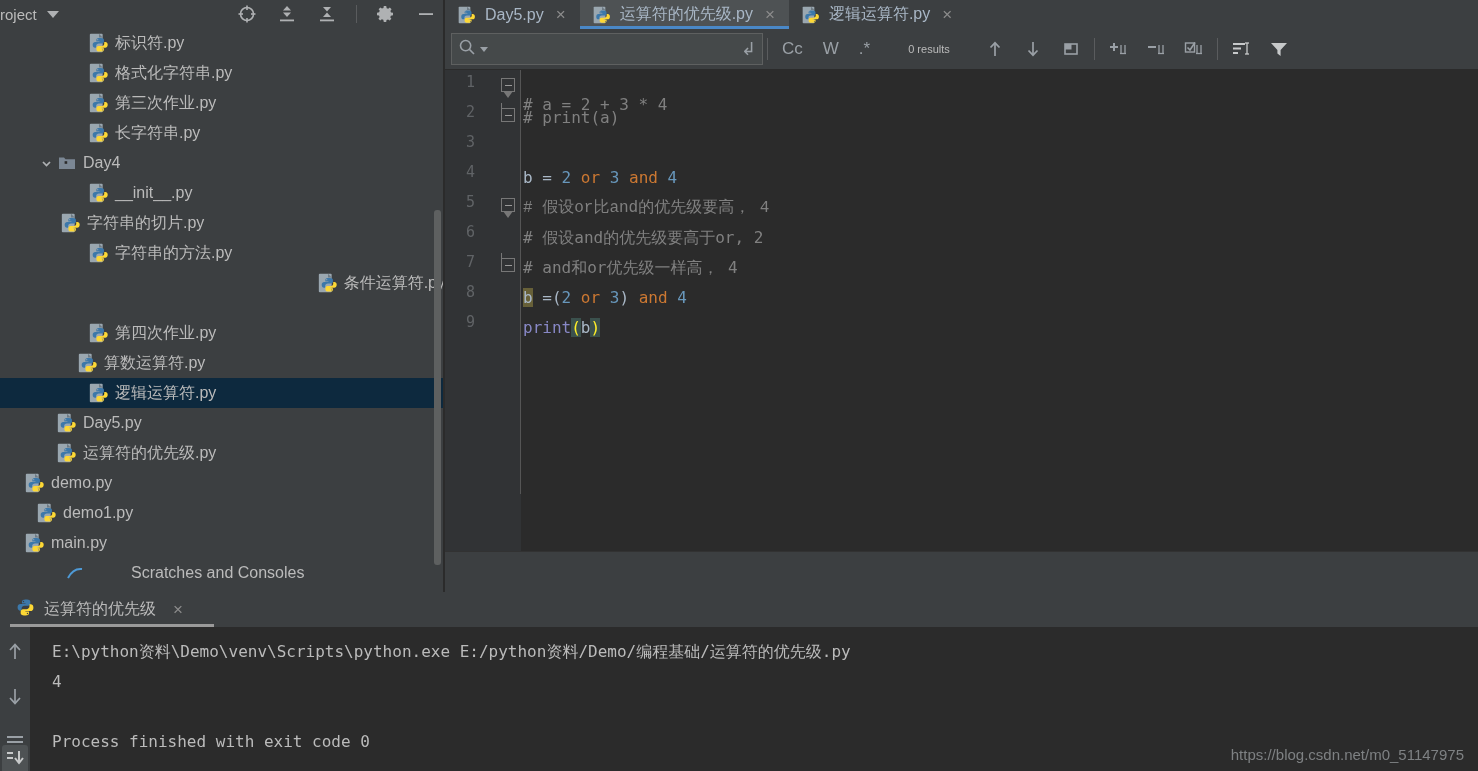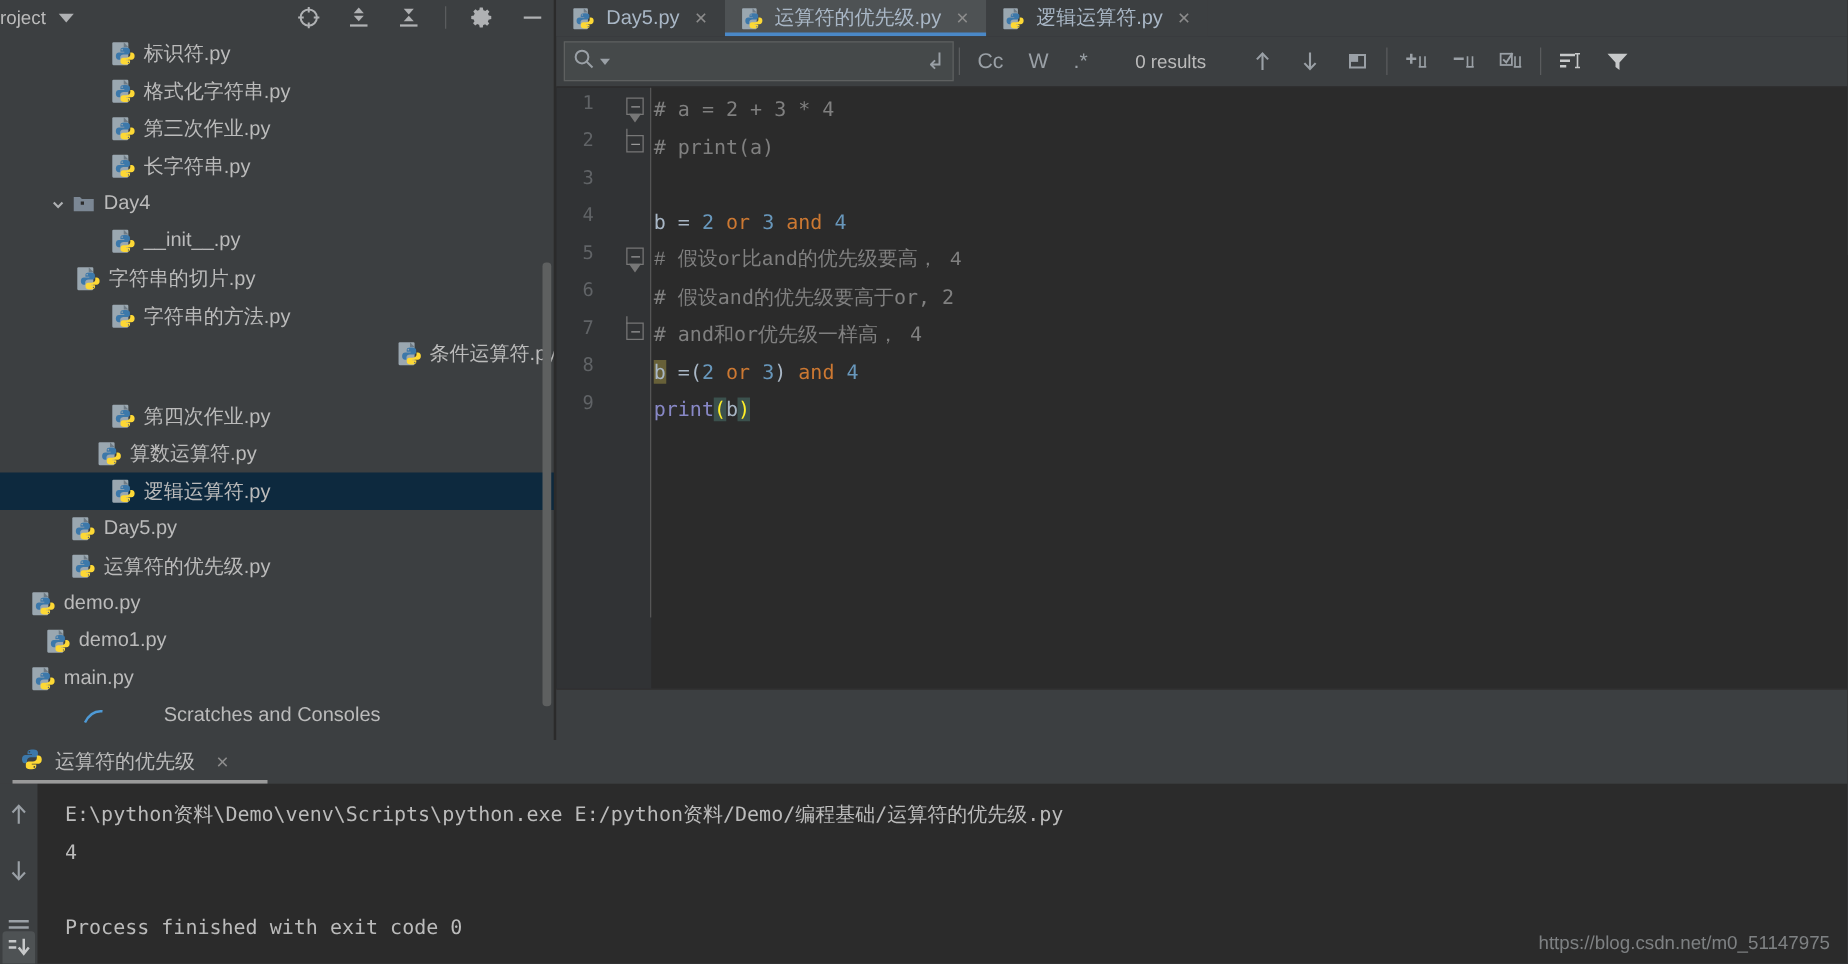--- a/index.html
+++ b/index.html
@@ -96,21 +96,21 @@
     border:1px solid #5E6060; display:flex; align-items:center;
     padding:0 6px; gap:4px;
   }
   #find-input {
     flex:1; background:transparent; border:none; outline:none;
     color:#BBBBBB; font-size:15px; font-family:"Liberation Sans", sans-serif;
   }
   .find-toggle { color:#9AA0A6; font-size:17px; padding:0 10px; cursor:pointer;
     display:flex; align-items:center; height:30px; }
   .find-sep { width:1px; height:22px; background:#5A5C5E; margin:0 4px; }
-  #find-results { color:#BBBBBB; font-size:15px; margin-left:28px; margin-right:26px;
+  #find-results { color:#BBBBBB; font-size:11px; margin-left:28px; margin-right:26px;
     white-space:nowrap; }
   .fb-icon { width:26px; height:26px; margin:0 6px; display:flex;
     align-items:center; justify-content:center; cursor:pointer; }
 
   
   #code-region {
     position:absolute; left:0; top:70px; width:1033px; height:481px;
     background:#2B2B2B; overflow:hidden;
   }
   #gutter {
@@ -599,21 +599,21 @@
           <div class="ln" style="top: 93px;">4</div>
           <div class="ln" style="top: 123px;">5</div>
           <div class="fold arrowdown" style="top: 128px;"></div>
           <div class="ln" style="top: 153px;">6</div>
           <div class="ln" style="top: 183px;">7</div>
           <div class="fold cornerup" style="top: 188px;"></div>
           <div class="ln" style="top: 213px;">8</div>
           <div class="ln" style="top: 243px;">9</div>
         </div>
       <div id="code-text">
-          <div class="cline" style="top: 3px;"><span class="c-comment"># a = 2 + 3 * 4</span></div>
+          <div class="cline" style="top: 20px;"><span class="c-comment"># a = 2 + 3 * 4</span></div>
           <div class="cline" style="top: 33px;"><span class="c-comment"># print(a)</span></div>
           <div class="cline" style="top: 63px;"></div>
           <div class="cline" style="top: 93px;"><span class="c-var">b</span><span class="c-var"> = </span><span class="c-num">2</span><span class="c-var"> </span><span class="c-kw">or</span><span class="c-var"> </span><span class="c-num">3</span><span class="c-var"> </span><span class="c-kw">and</span><span class="c-var"> </span><span class="c-num">4</span></div>
           <div class="cline" style="top: 123px; font-family: Liberation Mono, monospace;"><span class="c-comment"># 假设or比and的优先级要高， 4</span></div>
           <div class="cline" style="top: 153px;"><span class="c-comment"># 假设and的优先级要高于or, 2</span></div>
           <div class="cline" style="top: 183px;"><span class="c-comment"># and和or优先级一样高， 4</span></div>
           <div class="cline" style="top: 213px;"><span class="c-hl">b</span><span class="c-var"> =</span><span class="c-var">(</span><span class="c-num">2</span><span class="c-var"> </span><span class="c-kw">or</span><span class="c-var"> </span><span class="c-num">3</span><span class="c-var">)</span><span class="c-var"> </span><span class="c-kw">and</span><span class="c-var"> </span><span class="c-num">4</span></div>
           <div class="cline" style="top: 243px;"><span class="c-fn">print</span><span class="c-brk">(</span><span class="c-var">b</span><span class="c-brk">)</span></div>
         </div>
     </div>

